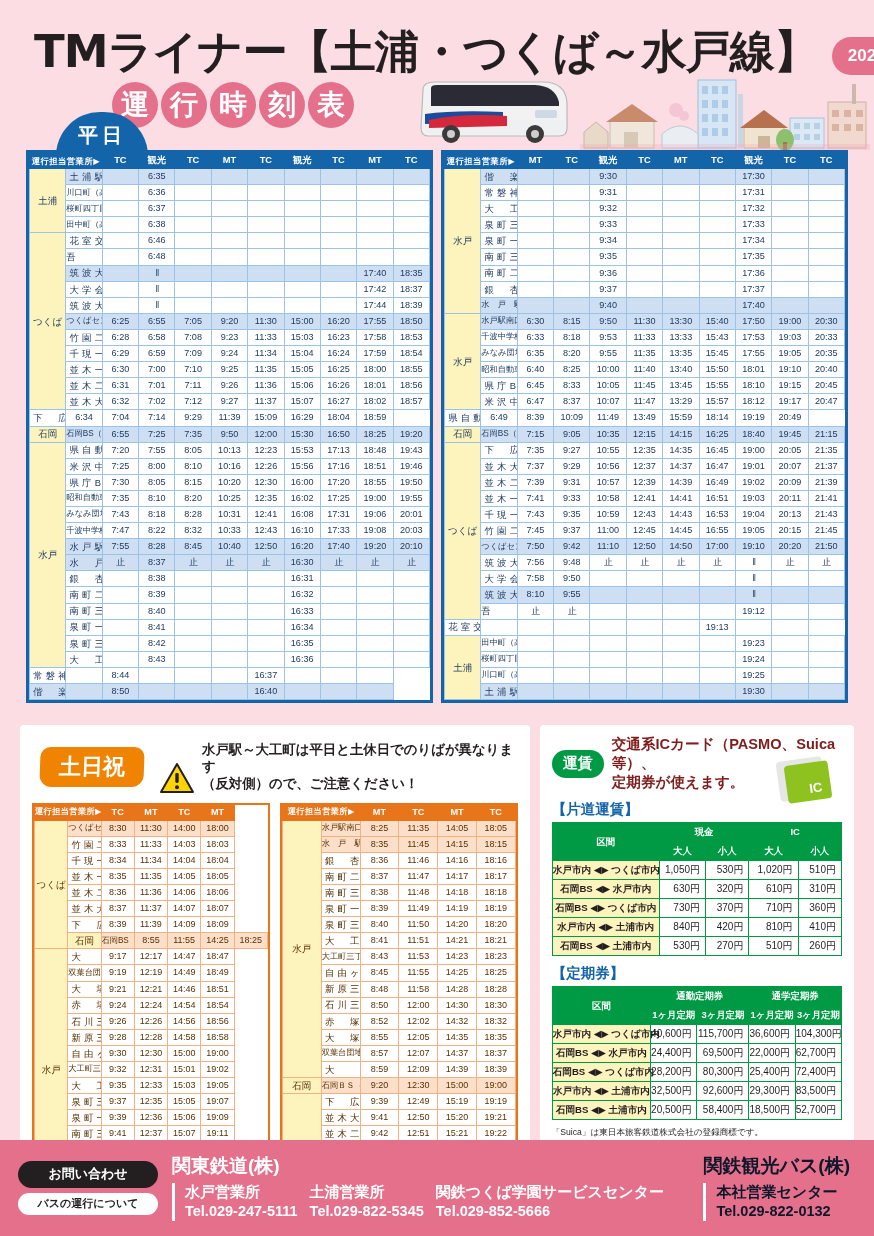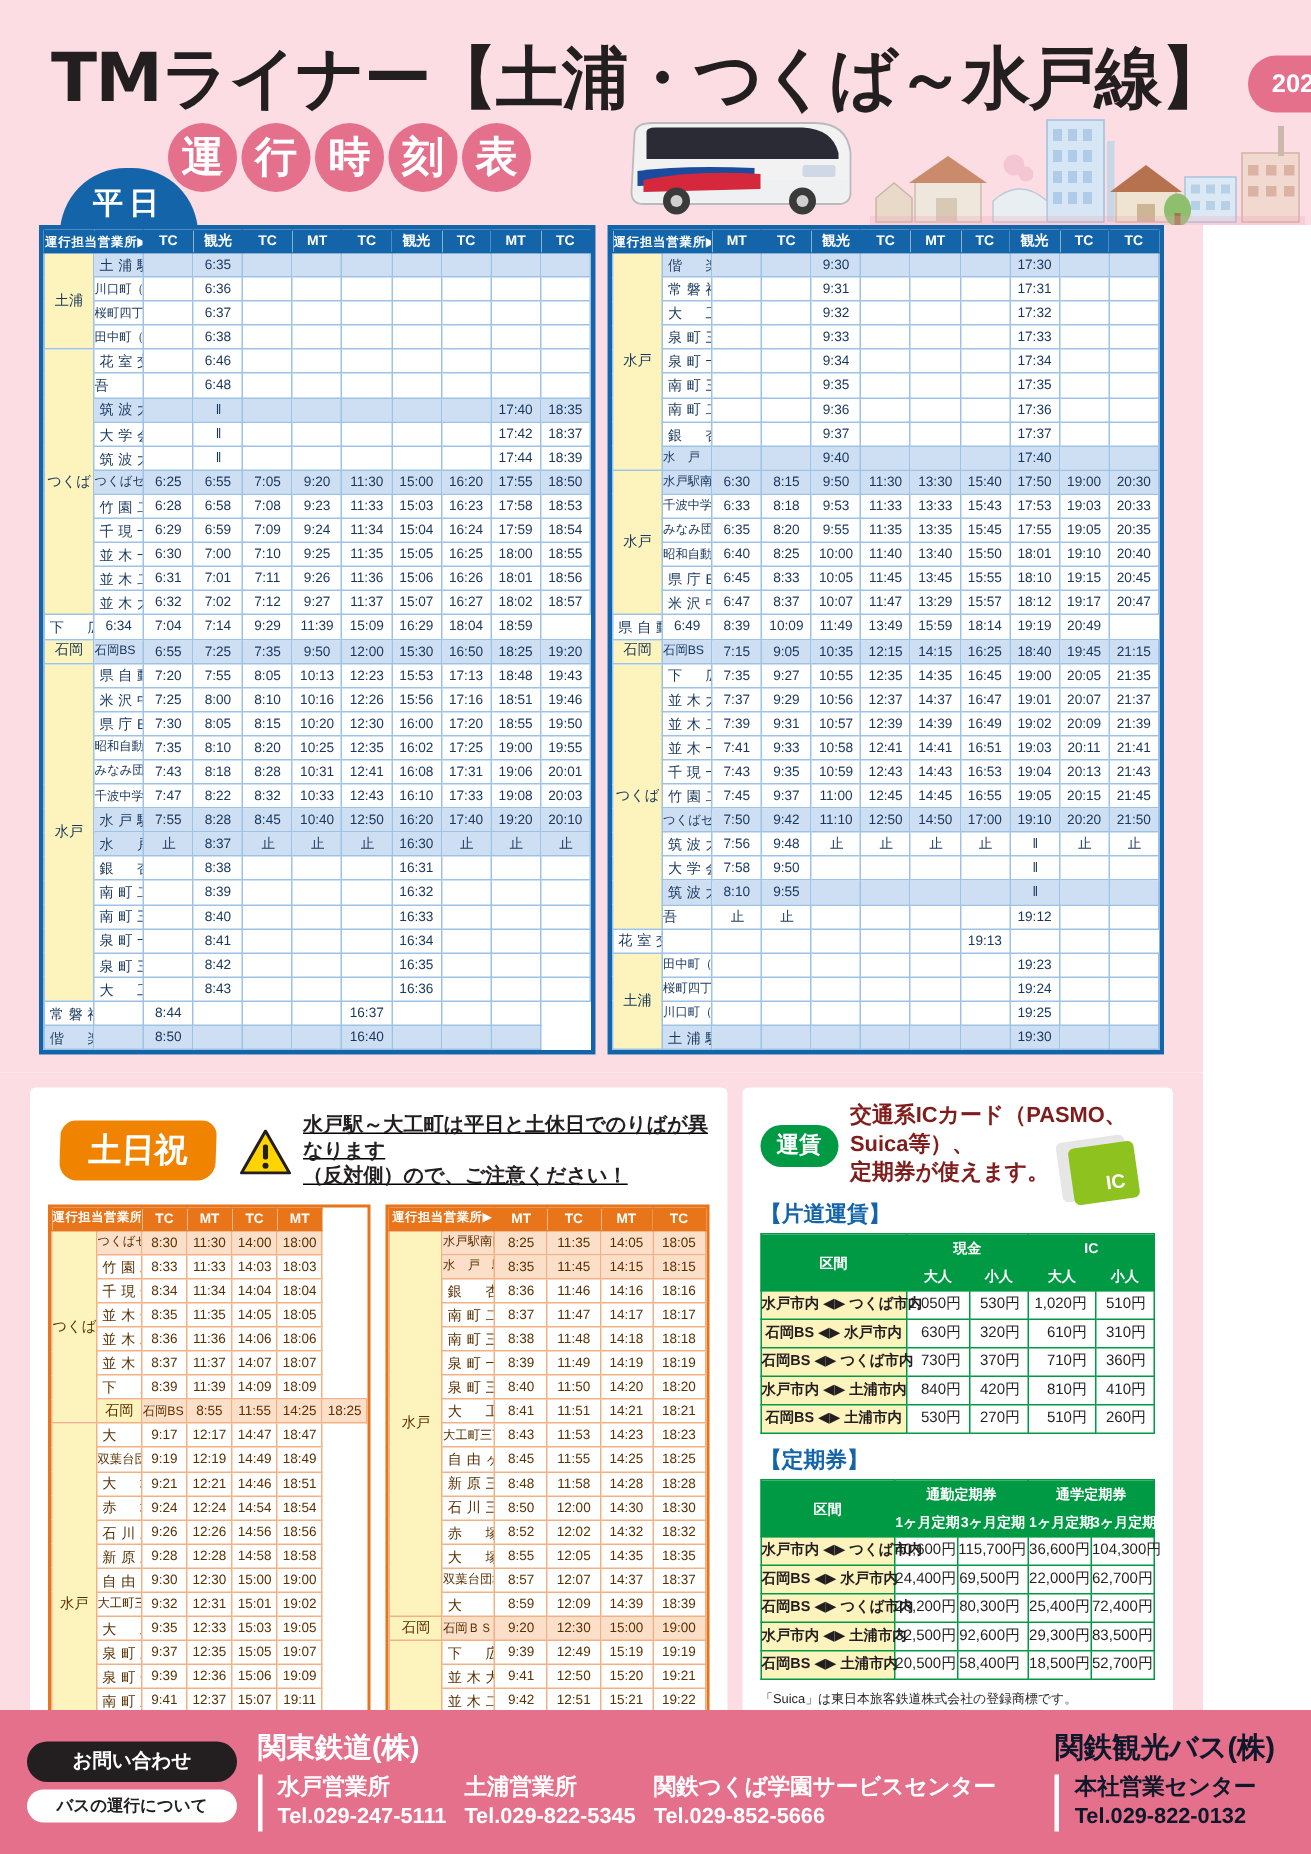--- a/index.html
+++ b/index.html
@@ -2,21 +2,21 @@
 <html><head>
 <meta charset="utf-8">
 <style>
   * { box-sizing: border-box; margin: 0; padding: 0; }
   html, body {
     width: 874px; height: 1236px;
     font-family: "Liberation Sans", "DejaVu Sans", sans-serif;
     background: #ffffff;
     overflow: hidden;
   }
-  .page { position: relative; width: 802px; height: 1236px; background: #fff; }
+  .page { position: relative; width: 874px; height: 1236px; background: #fff; }
 
   
   .header {
     position: relative; height: 150px; width: 874px;
     background: #fbdde3;
     overflow: hidden;
   }
   .title-row { position: absolute; left: 34px; top: 22px; display: flex; align-items: center; }
   .main-title {
     font-size: 45px; font-weight: bold; color: #231f20;
@@ -34,21 +34,21 @@
     background: #e4708c; color: #fff; font-size: 28px; font-weight: bold;
     display: flex; align-items: center; justify-content: center;
     font-family: "DejaVu Sans", sans-serif;
   }
   
   .bus { position: absolute; left: 415px; top: 80px; width: 160px; height: 66px; }
   
   .skyline { position: absolute; left: 580px; top: 78px; width: 290px; height: 72px; }
 
   .weekday-badge {
-    position: absolute; left: 40px; top: 112px; width: 92px; height: 44px;
+    position: absolute; left: 56px; top: 112px; width: 92px; height: 44px;
     background: #1464aa; border-radius: 46px 46px 0 0;
     color: #fff; font-size: 20px; font-weight: bold;
     display: flex; align-items: flex-end; justify-content: center;
     padding-bottom: 7px; letter-spacing: 4px; z-index: 5;
   }
 
   
   .blue-band { background: #fbdde3; padding: 0 0 12px 0; position: relative; }
   .blue-wrap { display: flex; gap: 8px; padding: 0 26px; }
   .tbl-panel { background: #ffffff; border: 3px solid #1464aa; flex: 1 1 0; }
@@ -88,21 +88,21 @@
   .card-left { width: 516px; position: relative; }
   .card-right { width: 318px; position: relative; }
 
   .holiday-badge {
     position: absolute; left: 20px; top: 22px; width: 104px; height: 40px;
     background: #f08300; border-radius: 10px 10px 12px 12px;
     color: #fff; font-size: 22px; font-weight: bold;
     display: flex; align-items: center; justify-content: center; z-index: 4;
     transform: skewX(-2deg);
   }
-  .warn-row { display: flex; gap: 8px; padding: 6px 0 2px 128px; align-items: center; text-decoration: underline; }
+  .warn-row { display: flex; gap: 8px; padding: 6px 0 2px 128px; align-items: flex-end; }
   .warn-tri { width: 34px; height: 30px; flex: 0 0 34px; margin-top: 2px; }
   .warn-text { font-size: 13.4px; line-height: 1.28; color: #231f20; font-weight: bold; }
 
   .orange-tables { display: flex; gap: 10px; padding: 8px 0 0 0; }
   .o-panel { border: 2px solid #e8751a; flex: 1 1 0; }
   table.ot { border-collapse: collapse; width: 100%; font-size: 9px; table-layout: fixed; }
   table.ot th, table.ot td {
     border: 1px solid #f3b183; text-align: center; height: 16.1px; line-height: 1;
     padding: 0; color: #5a3000; font-weight: normal; white-space: nowrap; overflow: hidden;
   }

